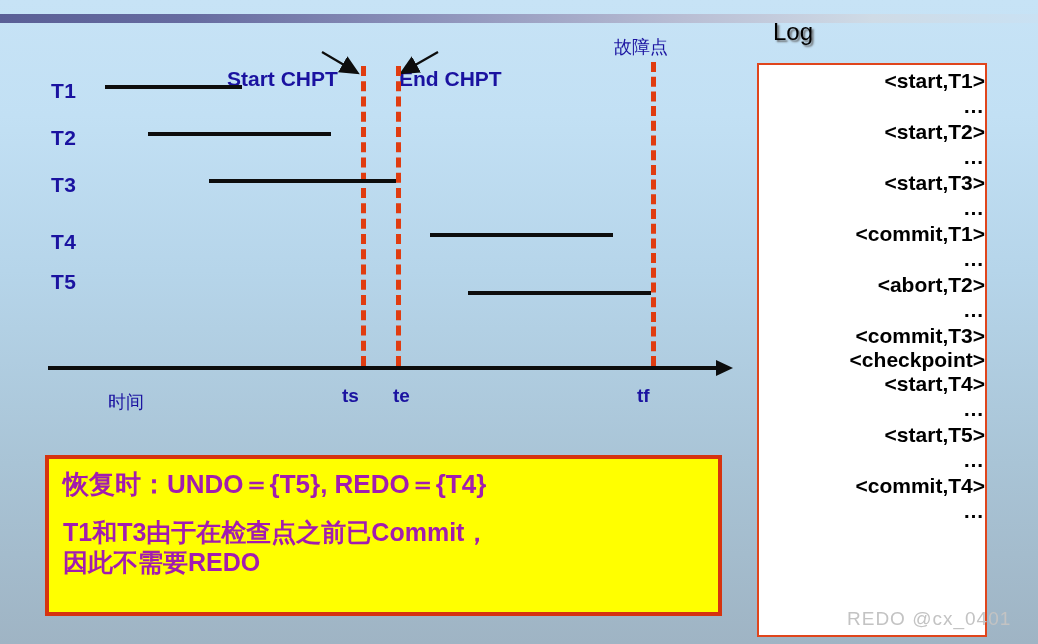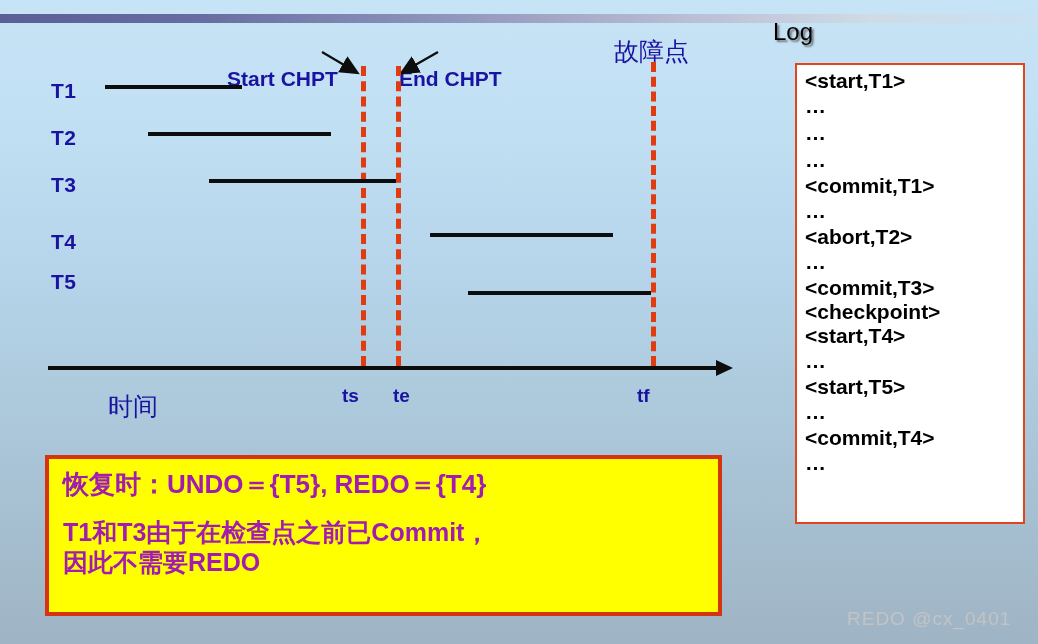--- a/index.html
+++ b/index.html
@@ -39,21 +39,21 @@
     position: absolute;
     color: #1a12a0;
     font-weight: bold;
     font-size: 21px;
     white-space: nowrap;
     margin-top: 39px;
   }
   .cn-label {
     position: absolute;
     color: #1a12a0;
-    font-size: 25px;
+    font-size: 18px;
     white-space: nowrap;
   }
   .tick-label {
     position: absolute;
     color: #1a12a0;
     font-weight: bold;
     font-size: 19px;
     white-space: nowrap;
   }
   
@@ -128,28 +128,29 @@
     top: 18px;
     width: 230px;
     text-align: left;
     font-size: 24px;
     font-weight: normal;
     color: #000000;
     text-shadow: 2px 2px 2px rgba(90,90,90,0.85);
   }
   #log-panel {
     position: absolute;
-    left: 795px;
+    left: 757px;
     top: 63px;
     width: 230px;
-    height: 461px;
+    height: 574px;
     background: #ffffff;
     border: 2px solid #e0451c;
     box-sizing: border-box;
     overflow: hidden;
+    text-align: right;
   }
   #log-list {
     padding: 4px 0 0 8px;
   }
   .log-entry {
     font-size: 21px;
     font-weight: bold;
     color: #000000;
     line-height: 1.0;
     white-space: nowrap;
@@ -229,21 +230,23 @@
       <div class="callout-line">因此不需要REDO</div>
     </div>
   </div>
 
   <div id="log-title">Log</div>
 
   <div id="log-panel">
     <div id="log-list">
         <div class="log-entry record">&lt;start,T1&gt;</div>
         <div class="log-entry ellipsis">…</div>
-        <div class="log-entry ellipsis">…</div>
+        <div class="log-entry record">&lt;start,T2&gt;</div>
+        <div class="log-entry ellipsis">…</div>
+        <div class="log-entry record">&lt;start,T3&gt;</div>
         <div class="log-entry ellipsis">…</div>
         <div class="log-entry record">&lt;commit,T1&gt;</div>
         <div class="log-entry ellipsis">…</div>
         <div class="log-entry record">&lt;abort,T2&gt;</div>
         <div class="log-entry ellipsis">…</div>
         <div class="log-entry record">&lt;commit,T3&gt;</div>
         <div class="log-entry record">&lt;checkpoint&gt;</div>
         <div class="log-entry record">&lt;start,T4&gt;</div>
         <div class="log-entry ellipsis">…</div>
         <div class="log-entry record">&lt;start,T5&gt;</div>

